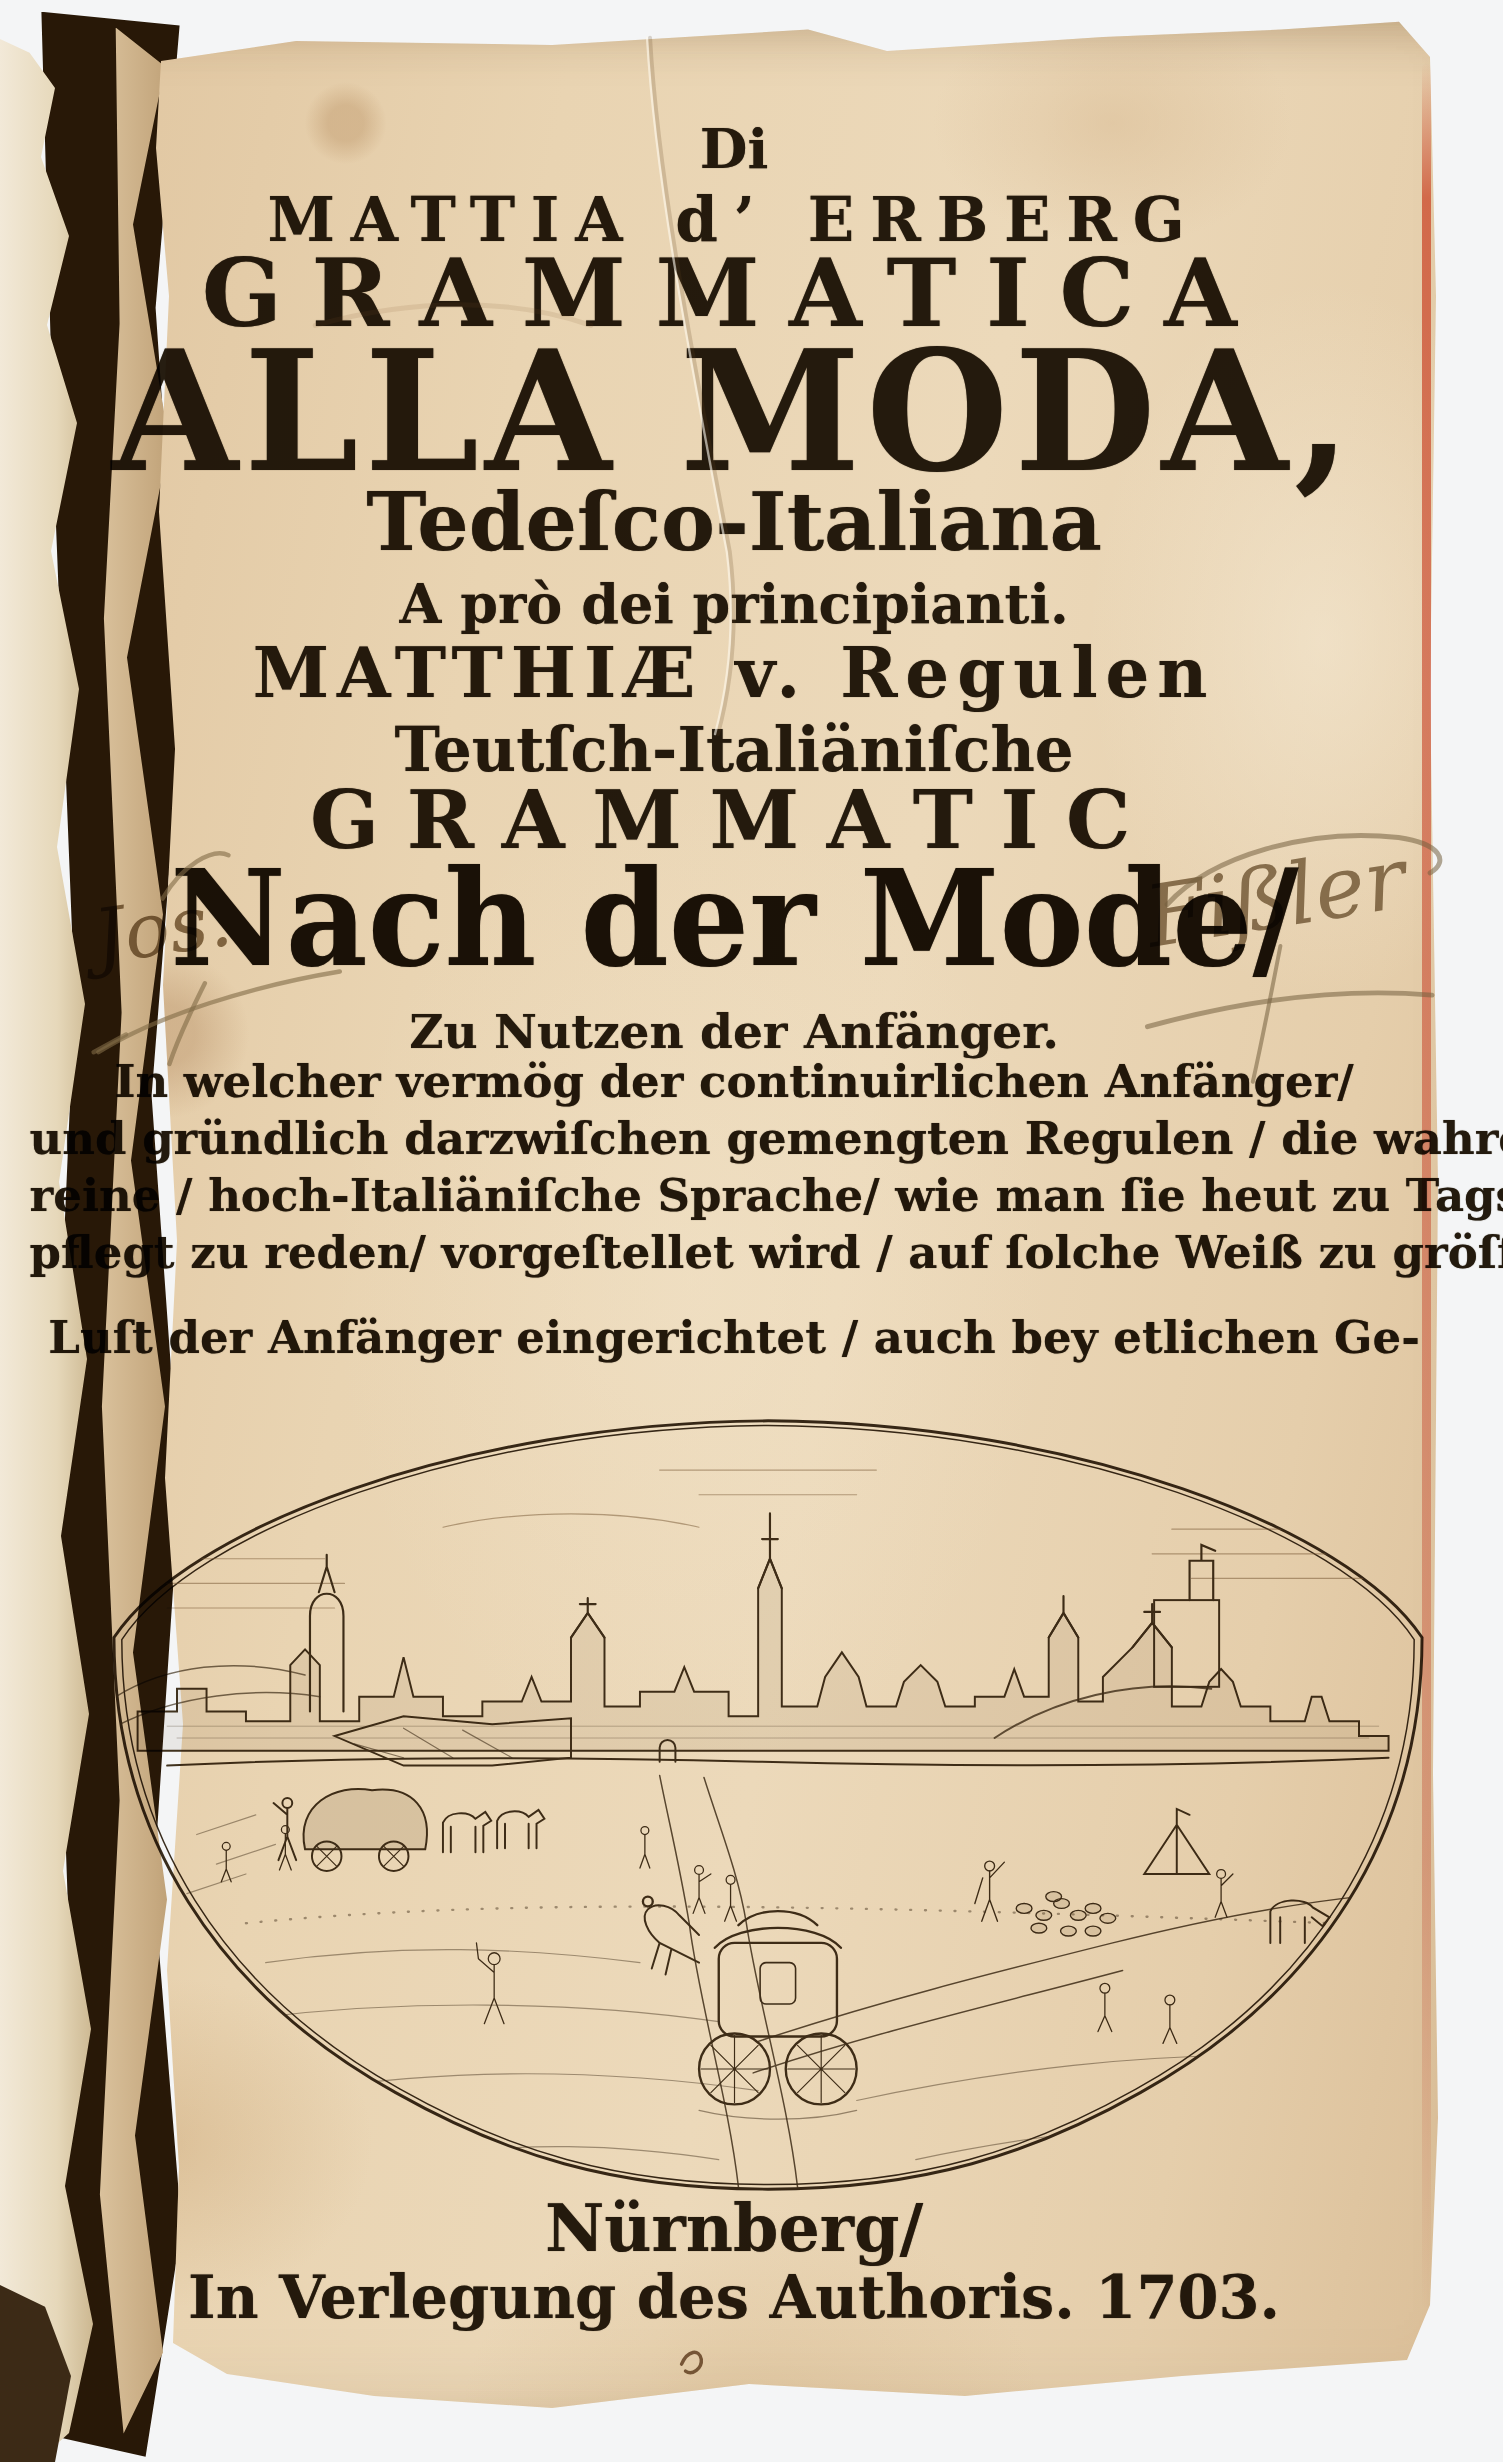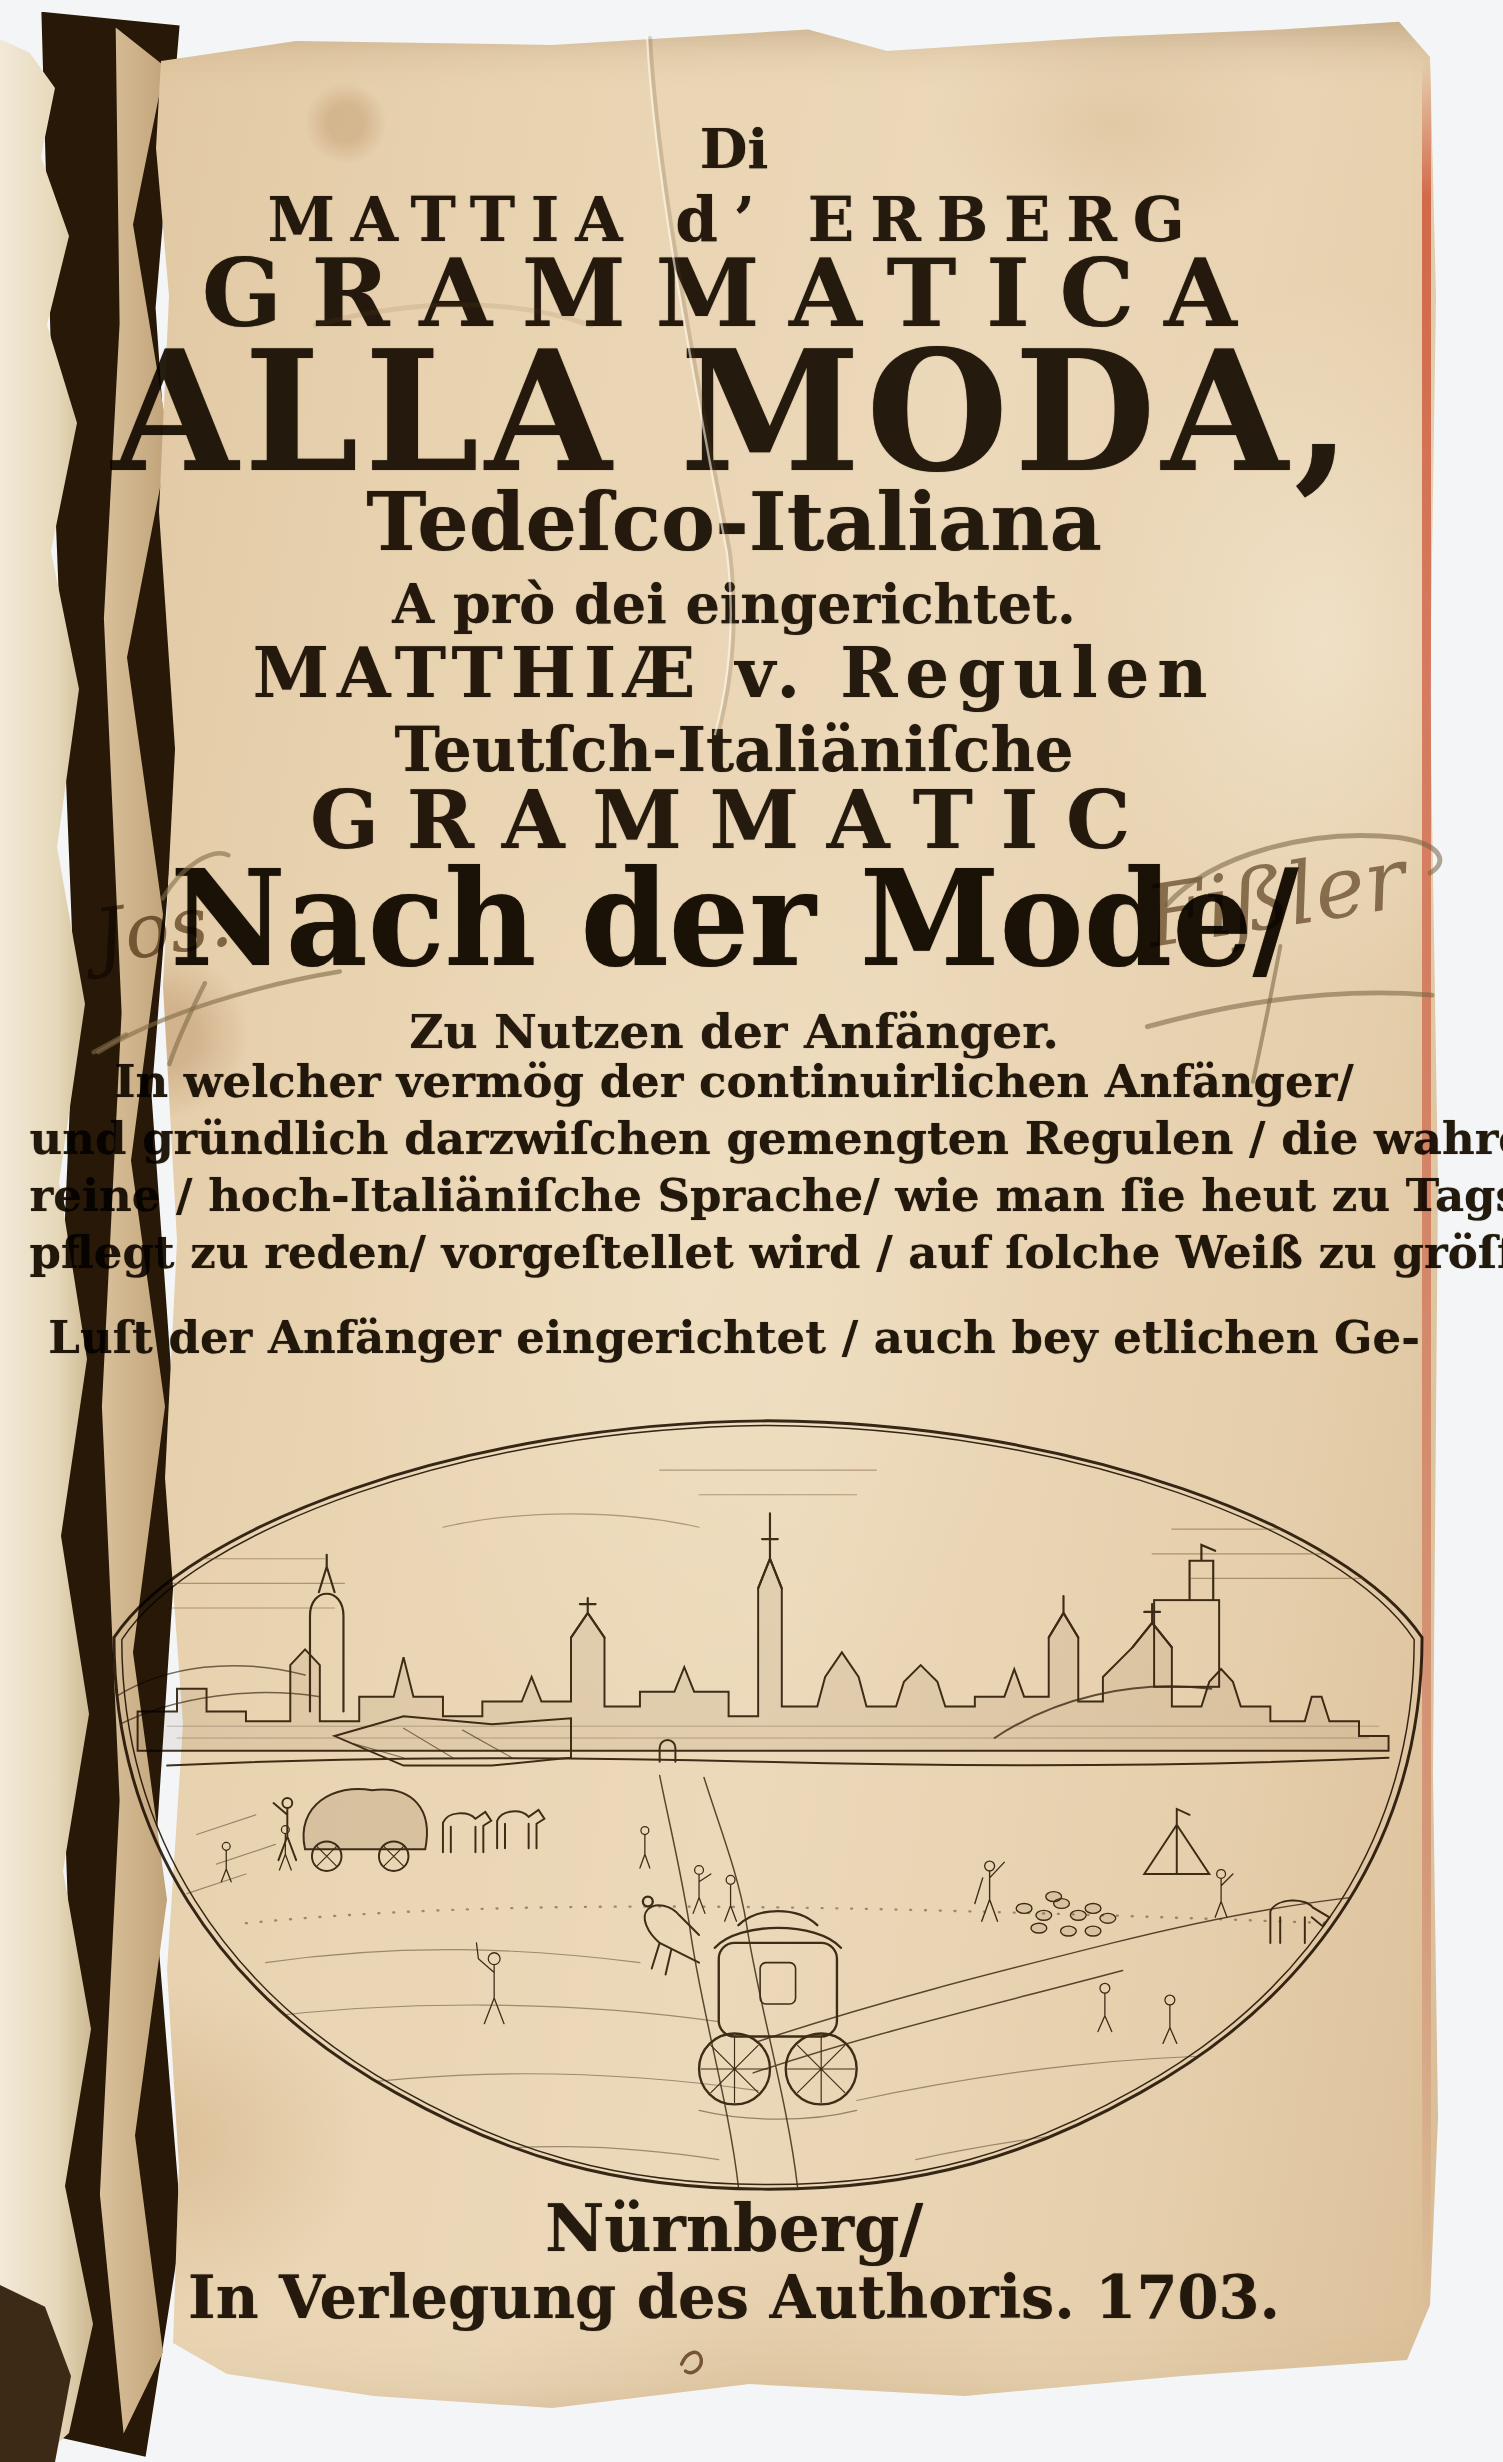--- a/index.html
+++ b/index.html
@@ -82,21 +82,21 @@
 
   <div class="page"></div>
   <div class="fore-edge"></div>
 
   <div class="text-layer">
     <div class="print l-di">Di</div>
     <div class="print l-author-it">MATTIA d’ ERBERG</div>
     <div class="print l-grammatica">GRAMMATICA</div>
     <div class="print l-allamoda">ALLA MODA,</div>
     <div class="print l-tedesco">Tedeſco-Italiana</div>
-    <div class="print l-apro">A prò dei eingerichtet.</div>
+    <div class="print l-apro">A prò dei principianti.</div>
     <div class="print l-author-de">MATTHIÆ v. Regulen</div>
     <div class="print l-teutsch">Teutſch-Italiäniſche</div>
     <div class="print l-grammatic">GRAMMATIC</div>
     <div class="print l-nach">Nach der Mode/</div>
     <div class="print l-nutzen">Zu Nutzen der Anfänger.</div>
     <div class="print l-desc l-d0">In welcher vermög der continuirlichen Anfänger/</div>
     <div class="print l-desc l-d1">und gründlich darzwiſchen gemengten Regulen / die wahre/</div>
     <div class="print l-desc l-d2">reine / hoch-Italiäniſche Sprache/ wie man ſie heut zu Tags</div>
     <div class="print l-desc l-d3">pflegt zu reden/ vorgeſtellet wird / auf ſolche Weiß zu gröſſern</div>
     <div class="print l-desc l-d4">Luſt der Anfänger eingerichtet / auch bey etlichen Ge-</div>

